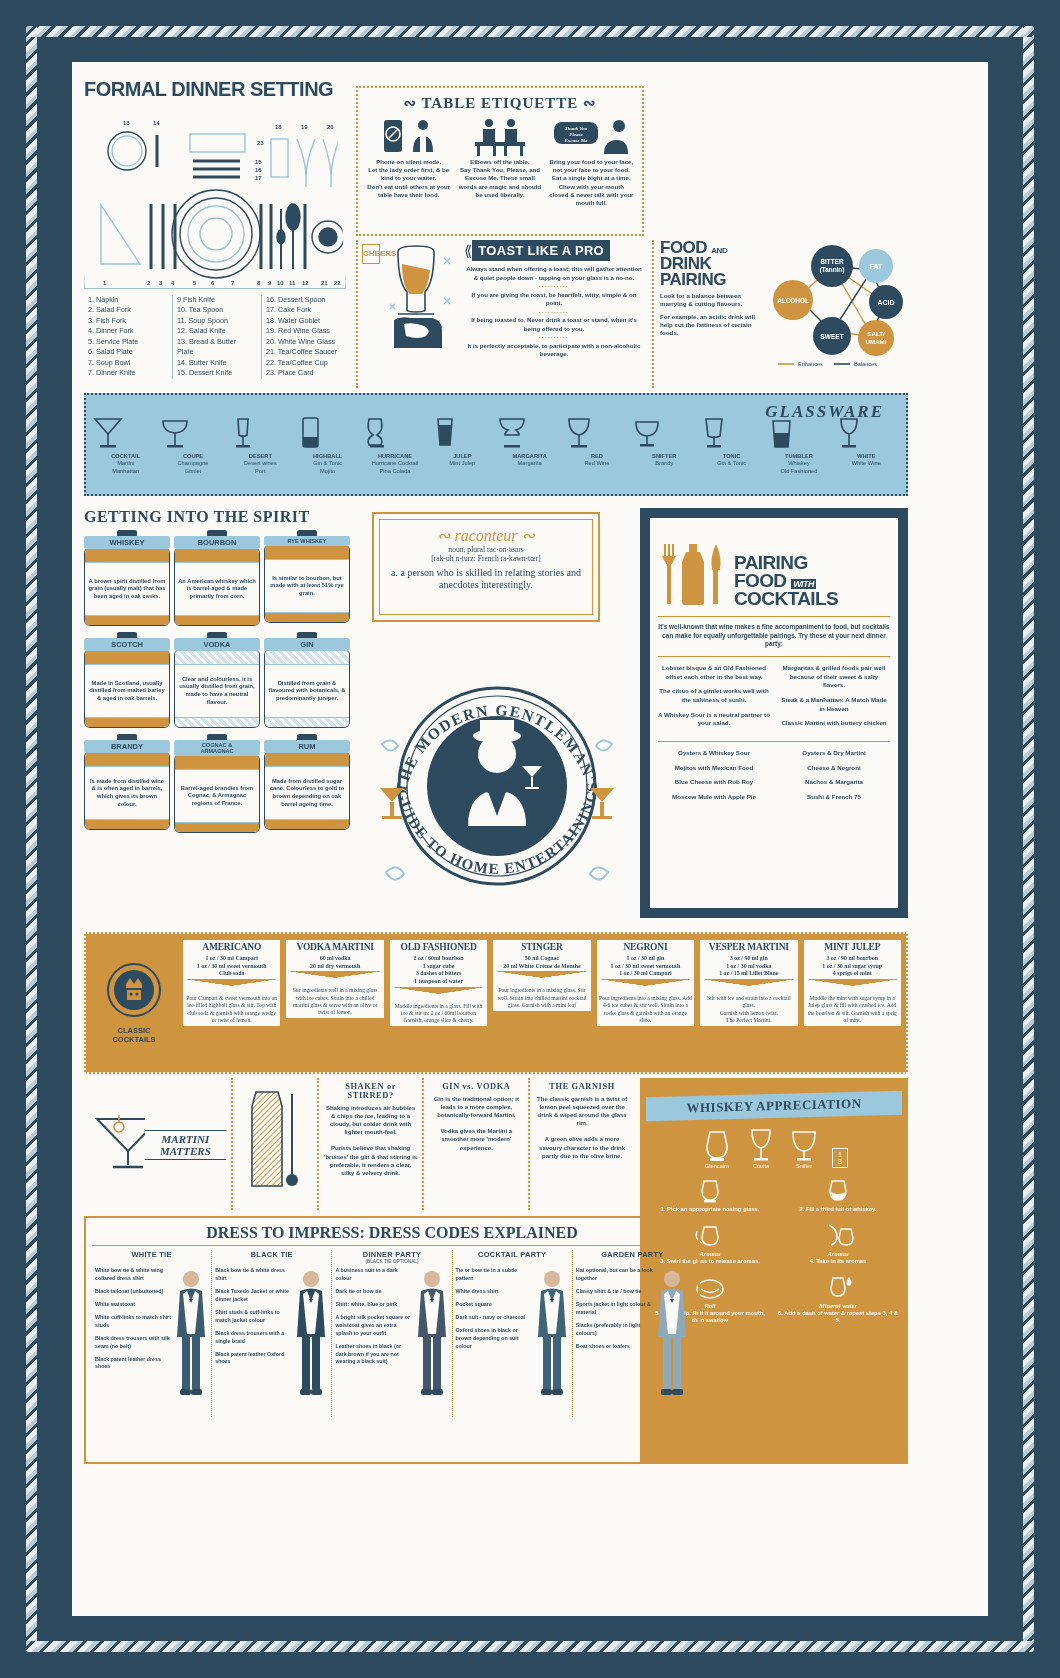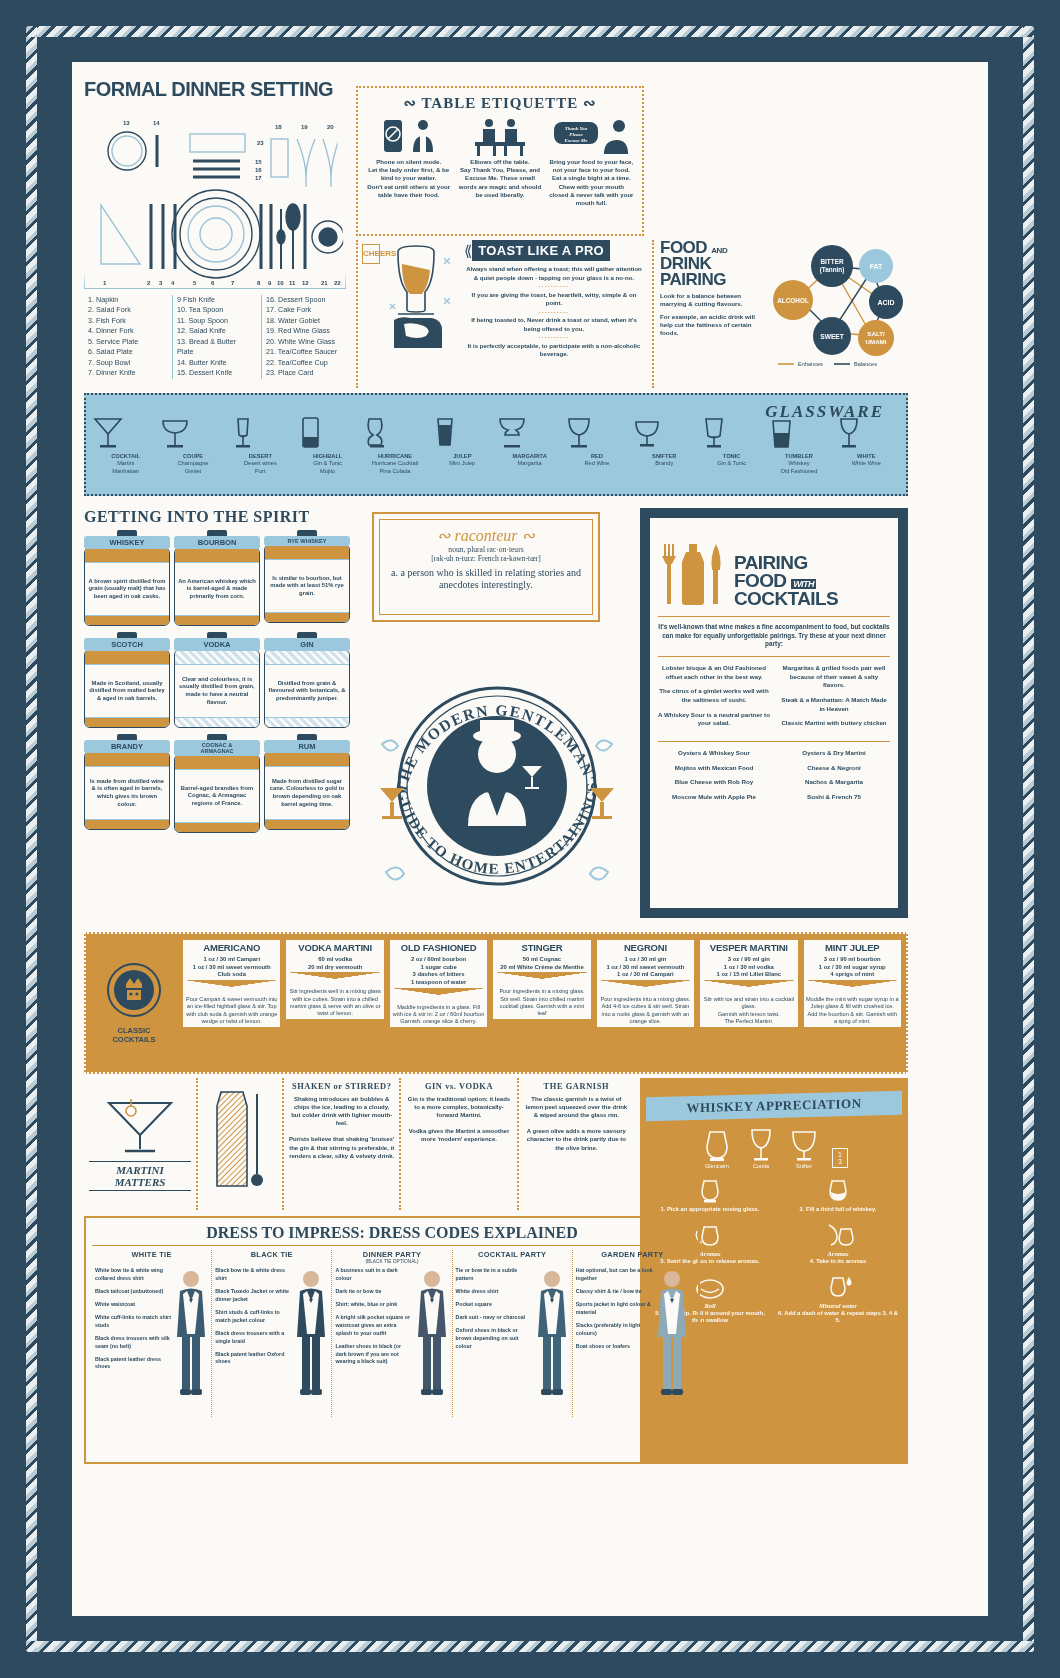--- a/index.html
+++ b/index.html
@@ -98,21 +98,21 @@
   #pfc h3 { font-size:19px; font-weight:bold; color:#2d4a5e; line-height:.95; letter-spacing:-.6px;}
   .pfc-intro{ font-size:6.4px; text-align:center; color:#2d4a5e; line-height:1.35; font-weight:bold;}
   .pfc-grid { display:flex; gap:8px; margin-top:6px; }
   .pfc-grid div { flex:1; text-align:center; font-size:6.2px; line-height:1.4; color:#2d4a5e; font-weight:bold;}
   .pfc-grid p { margin-bottom:6px; }
 
   
   #cc { left:84px; top:932px; width:824px; height:142px; background:#cf9440; border:2px dotted #fbfaf6;}
   .cc-row { display:flex; height:100%; padding:4px 2px;}
   .cc-seal { width:92px; display:flex; align-items:center; justify-content:center; flex-direction:column;}
-  .cc-item { flex:1; text-align:center; padding:2px 3px; position:relative;}
+  .cc-item { flex:1; text-align:center; padding:2px 3px; position:relative;font-family:Liberation Serif, serif;}
   .cc-item h4 { font-size:9.5px; font-weight:bold; color:#2d4a5e; letter-spacing:-.2px; background:#fbfaf6;
                 padding:2px 0; }
   .cc-ing { font-size:5.9px; line-height:1.3; color:#2d4a5e; font-weight:bold; background:#fbfaf6; padding:1px 2px;}
   .cc-meth{ font-size:5.6px; line-height:1.3; color:#2d4a5e; background:#fbfaf6; padding:2px; margin-top:16px;}
 
   
   #mm { left:84px; top:1078px; width:550px; height:132px; }
   .mm-cols { display:flex; height:100%; }
   .mm-col { flex:1; border-left:2px dotted #cf9440; padding:4px 5px; text-align:center;}
   .mm-col:first-child { border-left:none; }
@@ -798,21 +798,21 @@
 4 sprigs of mint</div>
             <div style="height:14px;background:linear-gradient(to bottom right,transparent 49%,#fbfaf6 50%),linear-gradient(to bottom left,transparent 49%,#fbfaf6 50%);"></div>
             <div class="cc-meth" style="margin-top:0;white-space:pre-line">Muddle the mint with sugar syrup in a Julep glass &amp; fill with crushed ice. Add the bourbon &amp; stir. Garnish with a sprig of mint.</div>
           </div>
         </div>
     </div>
   </div>
 
   <div class="blk" id="mm">
     <div class="mm-cols">
-      <div class="mm-col" style="flex:0 0 112px; display:flex; flex-direction:column; align-items:center; justify-content:center;">
+      <div class="mm-col" style="flex:0 0 112px; display:flex; align-items:center; justify-content:center;">
         <svg width="78" height="62">
           <path d="M8 6 l62 0 l-31 32 z" fill="none" stroke="#2d4a5e" stroke-width="2"></path>
           <line x1="39" y1="38" x2="39" y2="52" stroke="#2d4a5e" stroke-width="2"></line>
           <line x1="24" y1="54" x2="54" y2="54" stroke="#2d4a5e" stroke-width="2.5"></line>
           <circle cx="30" cy="14" r="5" fill="none" stroke="#cf9440" stroke-width="1.6"></circle>
           <line x1="30" y1="2" x2="30" y2="10" stroke="#cf9440" stroke-width="1.6"></line>
         </svg>
         <div style="font-family:'Liberation Serif',serif; font-style:italic; font-weight:bold; font-size:11px; color:#2d4a5e; border-top:1.5px solid #2d4a5e; border-bottom:1.5px solid #2d4a5e; padding:2px 4px; margin-top:2px; line-height:1.1; text-align:center;">MARTINI MATTERS</div>
       </div>
       <div class="mm-col" style="flex:0 0 86px; display:flex; align-items:center; justify-content:center;">

